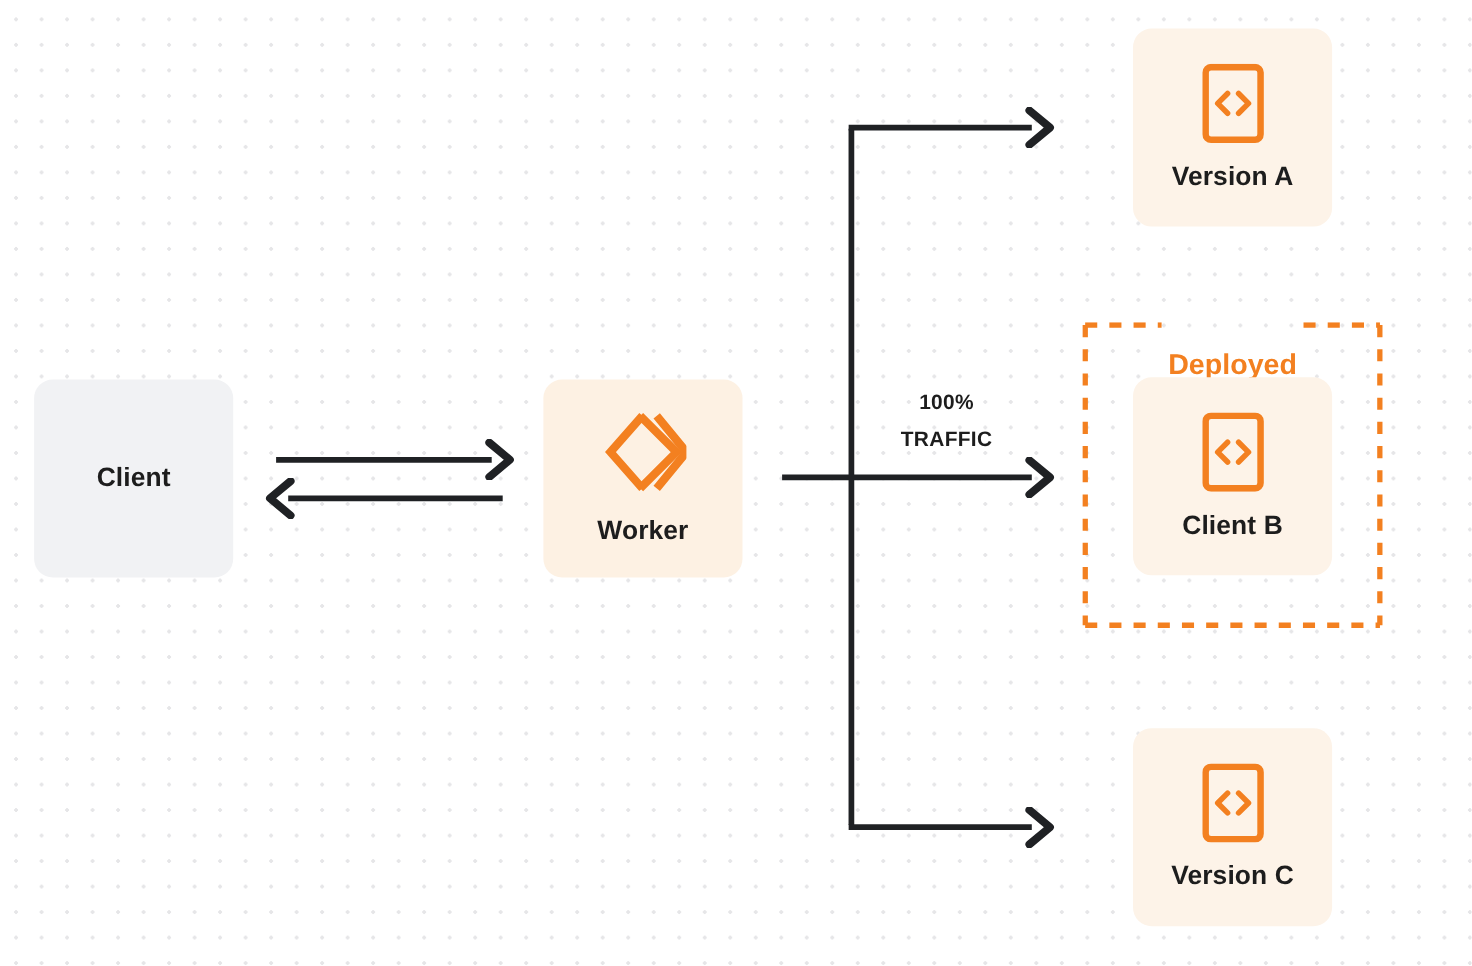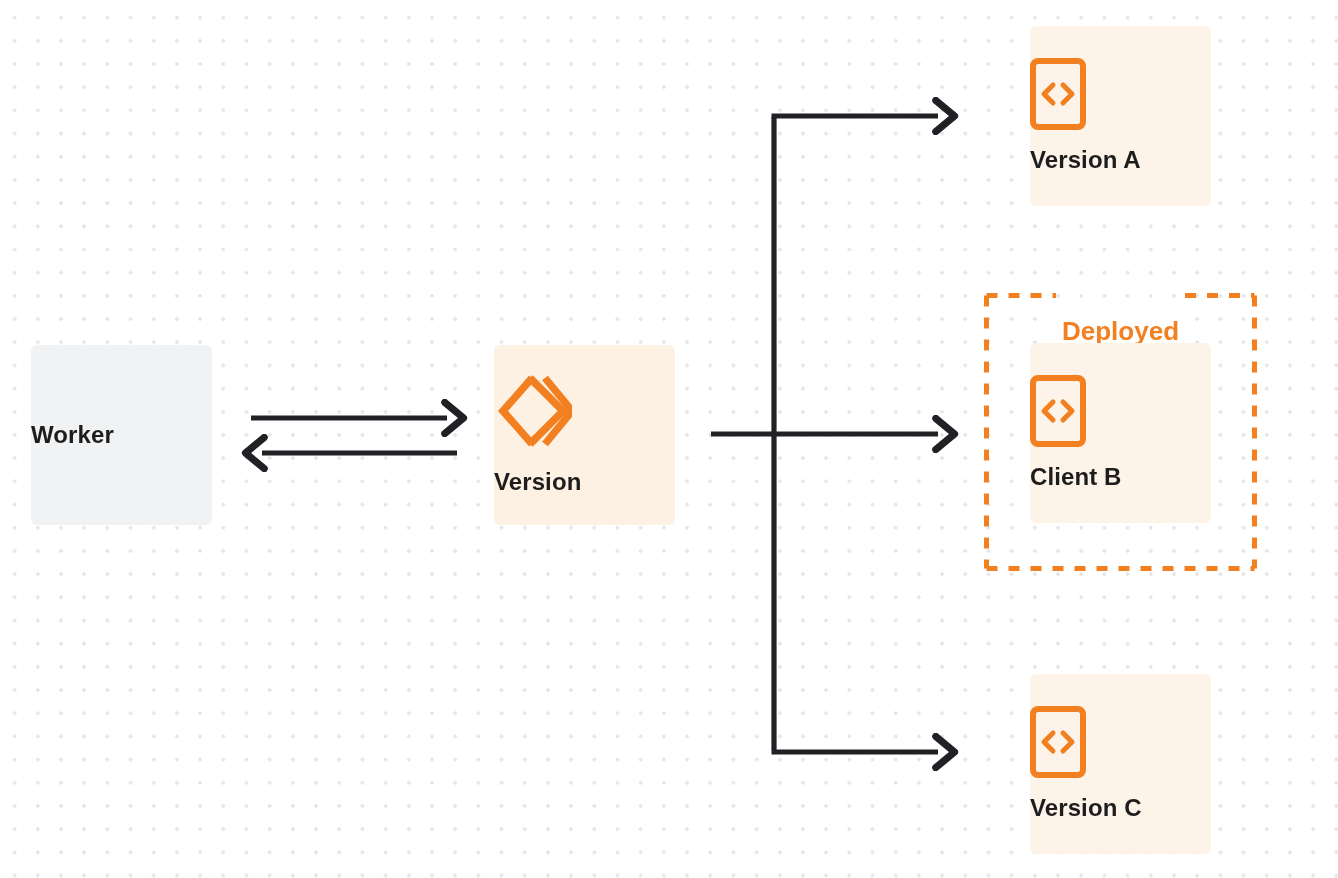--- a/index.html
+++ b/index.html
@@ -19,22 +19,23 @@
     background-image: radial-gradient(#e6e6e8 1.6px, transparent 1.7px);
     background-size: 23.2px 23.2px;
     background-position: 3px 6px;
   }
 
   
   .node {
     position: absolute;
     display: flex;
     flex-direction: column;
+    align-items: center;
     justify-content: center;
-    border-radius: 6px;
+    border-radius: 17px;
   }
 
   .node-label {
     font-weight: bold;
     color: #1d1d1d;
     letter-spacing: 0.1px;
     white-space: nowrap;
   }
 
   
@@ -60,21 +61,21 @@
   
   .version-node {
     width: 181px;
     height: 180px;
     background: #fdf3e8;
   }
   .version-node .node-label { font-size: 24px; margin-top: 12px; }
 
   #version-a-node { left: 1030px; top: 26px; }
   #version-b-node { left: 1030px; top: 343px; }
-  #version-c-node { left: 1030px; top: 662px; margin-top: 12px; }
+  #version-c-node { left: 1030px; top: 662px; }
 
   .code-icon { display: block; }
   .worker-icon { display: block; }
 
   
   #deployed-frame {
     position: absolute;
     left: 984px;
     top: 293px;
     width: 273px;
@@ -144,38 +145,42 @@
 
     <path d="M774,117 L774,750" fill="none" stroke="#1f2124" stroke-width="5.2" stroke-linecap="butt"></path>
 
     <path d="M771.5,116 L938,116" fill="none" stroke="#1f2124" stroke-width="5.2" stroke-linecap="butt" marker-end="url(#arrow-right)"></path>
 
     <line x1="711" y1="434" x2="938" y2="434" stroke="#1f2124" stroke-width="5.2" stroke-linecap="butt" marker-end="url(#arrow-right)"></line>
 
     <path d="M771.5,752 L938,752" fill="none" stroke="#1f2124" stroke-width="5.2" stroke-linecap="butt" marker-end="url(#arrow-right)"></path>
   </svg>
 
+  <div id="traffic-label">
+    <div>100%</div>
+    <div>TRAFFIC</div>
+  </div>
 
   <div class="node" id="client-node">
-    <span class="node-label">Worker</span>
+    <span class="node-label">Client</span>
   </div>
 
   <div class="node" id="worker-node">
     <span class="worker-icon">
       <svg width="78" height="74" viewBox="0 0 78 74" xmlns="http://www.w3.org/2000/svg">
 
         <path d="M38 4 L9 37 L38 70" fill="none" stroke="#f38020" stroke-width="7.5" stroke-linecap="butt" stroke-linejoin="miter"></path>
         <path d="M38 4 L45 4 L16 37 L45 70 L38 70" fill="none" stroke="#f38020" stroke-width="0"></path>
 
         <path d="M36 4 L69 37 L36 70" fill="none" stroke="#f38020" stroke-width="7.5" stroke-linecap="butt" stroke-linejoin="miter"></path>
 
         <path d="M51 4 L78 37 L51 70" fill="none" stroke="#f38020" stroke-width="7.5" stroke-linecap="butt" stroke-linejoin="miter"></path>
       </svg>
     </span>
-    <span class="node-label">Version</span>
+    <span class="node-label">Worker</span>
   </div>
 
   <div class="node version-node" id="version-a-node">
     <span class="code-icon">
       <svg width="56" height="72" viewBox="0 0 56 72" xmlns="http://www.w3.org/2000/svg">
         <rect x="3" y="3" width="50" height="66" rx="5" ry="5" fill="none" stroke="#f38020" stroke-width="6"></rect>
         <path d="M23 27 L14 36 L23 45" fill="none" stroke="#f38020" stroke-width="5" stroke-linecap="round" stroke-linejoin="round"></path>
         <path d="M33 27 L42 36 L33 45" fill="none" stroke="#f38020" stroke-width="5" stroke-linecap="round" stroke-linejoin="round"></path>
       </svg>
     </span>

